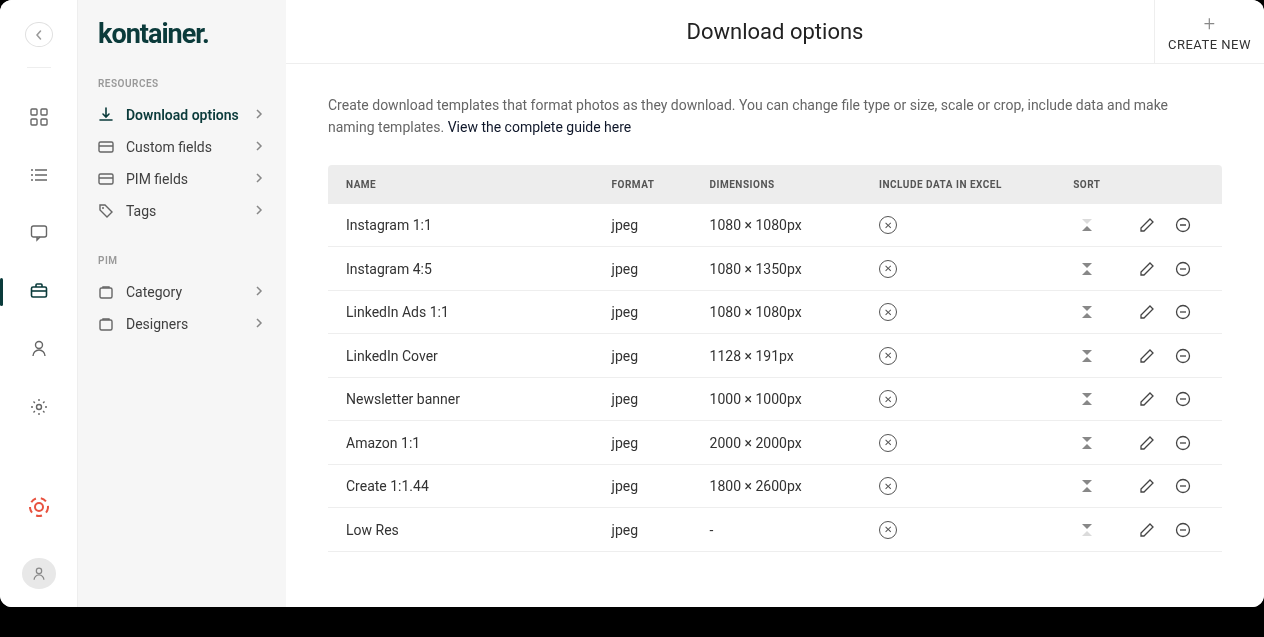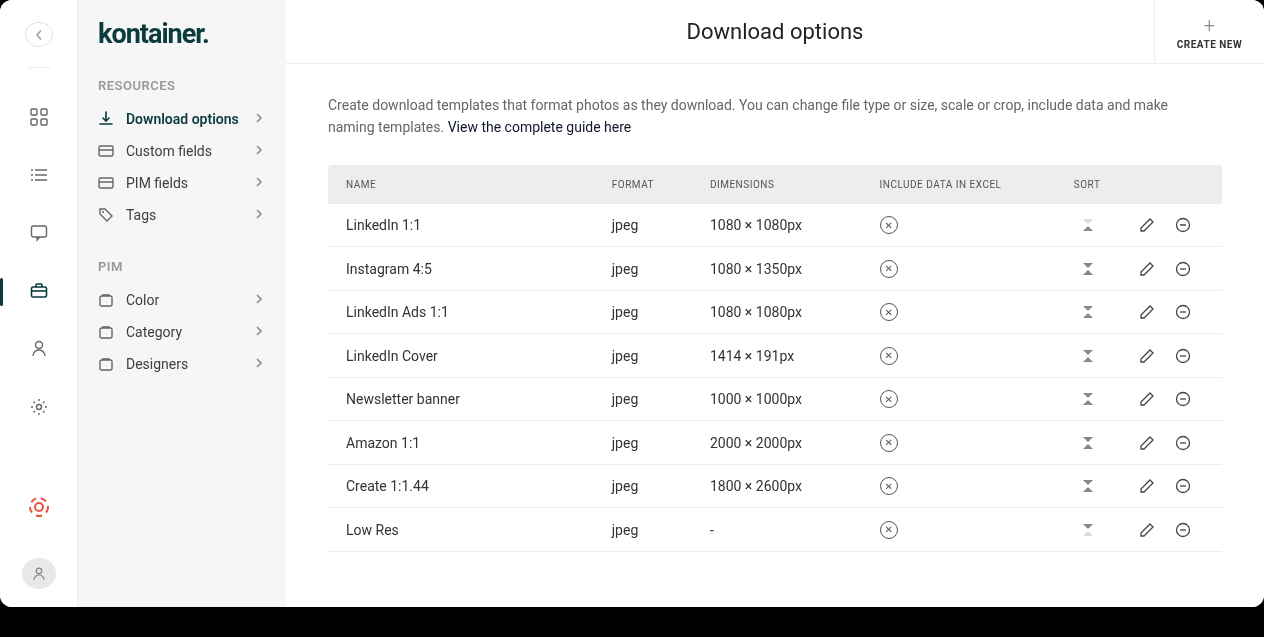--- a/index.html
+++ b/index.html
@@ -13,44 +13,44 @@
 .rail-icon { width: 20px; height: 20px; color: #555; cursor: pointer; display:flex; align-items:center; justify-content:center; }
 .rail-icon.active { position: relative; }
 .rail-icon.active::before { content: ''; position: absolute; left: -29px; top: -4px; width: 3px; height: 28px; background: #0b3b3b; border-radius: 2px; }
 .rail .spacer { flex: 1; }
 .rail .help { width: 22px; height: 22px; }
 .rail .avatar { width: 34px; height: 34px; background: #e8e8e8; border-radius: 50%; display:flex; align-items:center; justify-content:center; margin-bottom: 18px; }
 
 
 .sidebar { width: 208px; background: #f6f6f6; padding: 18px 0; }
 .logo { font-size: 27px; font-weight: 700; color: #0b3b3b; letter-spacing: -1px; padding: 0 20px 28px 20px; }
-.section-label { font-size: 13px; font-weight: 600; color: #999; letter-spacing: 0.5px; padding: 0 20px 10px 20px; }
+.section-label { font-size: 10px; font-weight: 600; color: #999; letter-spacing: 0.5px; padding: 0 20px 10px 20px; }
 .nav-item { display: flex; align-items: center; padding: 8px 20px; cursor: pointer; color: #404040; font-size: 14px; }
 .nav-item.active { color: #0b3b3b; font-weight: 600; }
 .nav-item .ni-icon { width: 16px; height: 16px; margin-right: 12px; display:flex; align-items:center; justify-content:center; }
 .nav-item .ni-label { flex: 1; }
 .nav-item .chev { width: 12px; height: 12px; color: #888; }
 .section-gap { height: 28px; }
 
 
 .main { flex: 1; background: #fff; display: flex; flex-direction: column; }
 .topbar { height: 64px; border-bottom: 1px solid #eee; display: flex; align-items: center; position: relative; }
 .page-title { flex: 1; text-align: center; font-size: 22px; color: #222; }
 .create-new { position: absolute; right: 0; top: 0; height: 64px; width: 110px; border-left: 1px solid #eee; display: flex; flex-direction: column; align-items: center; justify-content: center; cursor: pointer; gap: 4px; }
 .create-new .plus { font-size: 20px; color: #888; font-weight: 300; line-height: 1; }
-.create-new .cn-label { font-size: 10px; font-weight: 700; letter-spacing: 0.5px; color: #333; }
+.create-new .cn-label { font-size: 13px; font-weight: 400; letter-spacing: 0.5px; color: #333; }
 
 .content { padding: 30px 42px; overflow: auto; }
 .heading { font-size: 24px; font-weight: 500; color: #222; margin-bottom: 18px; }
 .desc { font-size: 14px; color: #666; line-height: 1.6; margin-bottom: 26px; max-width: 880px; }
 .desc a { color: #0f172a; text-decoration: none; }
 
 
 .table { width: 100%; border-collapse: collapse; font-size: 14px; }
-.table thead th { background: #ededed; text-align: left; font-size: 10px; font-weight: 400; letter-spacing: 0.5px; color: #555; padding: 14px 18px; }
+.table thead th { background: #ededed; text-align: left; font-size: 10px; font-weight: 700; letter-spacing: 0.5px; color: #555; padding: 14px 18px; }
 .table thead th:first-child { border-top-left-radius: 4px; }
 .table thead th:last-child { border-top-right-radius: 4px; }
 .table tbody td { padding: 12px 18px; border-bottom: 1px solid #eee; color: #333; }
 .col-name { width: 260px; }
 .col-format { width: 96px; }
 .col-dim { width: 166px; }
 .col-excel { width: 190px; }
 .col-sort { width: 60px; }
 .col-actions { width: 100px; text-align: right; }
 
@@ -191,34 +191,20 @@
           <span class="chev">
             <svg width="10" height="10" viewBox="0 0 10 10">
               <path d="M3 1 L7 5 L3 9" stroke="#888" stroke-width="1.5" fill="none"></path>
             </svg>
           </span>
         </div>
       </div>
     <div class="section-gap"></div>
     <div class="section-label">PIM</div>
     <div id="nav2">
-        <div class="nav-item">
-          <span class="ni-icon">
-            <svg width="16" height="16" viewBox="0 0 16 16">
-              <rect x="2" y="4" width="12" height="10" rx="1.5" stroke="#666" fill="none" stroke-width="1.4"></rect>
-              <path d="M5 4 V3 h6 v1" stroke="#666" fill="none" stroke-width="1.4"></path>
-            </svg>
-          </span>
-          <span class="ni-label">Color</span>
-          <span class="chev">
-            <svg width="10" height="10" viewBox="0 0 10 10">
-              <path d="M3 1 L7 5 L3 9" stroke="#888" stroke-width="1.5" fill="none"></path>
-            </svg>
-          </span>
-        </div>
         <div class="nav-item">
           <span class="ni-icon">
             <svg width="16" height="16" viewBox="0 0 16 16">
               <rect x="2" y="4" width="12" height="10" rx="1.5" stroke="#666" fill="none" stroke-width="1.4"></rect>
               <path d="M5 4 V3 h6 v1" stroke="#666" fill="none" stroke-width="1.4"></path>
             </svg>
           </span>
           <span class="ni-label">Category</span>
           <span class="chev">
             <svg width="10" height="10" viewBox="0 0 10 10">
@@ -261,21 +247,21 @@
             <th class="col-name">NAME</th>
             <th class="col-format">FORMAT</th>
             <th class="col-dim">DIMENSIONS</th>
             <th class="col-excel">INCLUDE DATA IN EXCEL</th>
             <th class="col-sort">SORT</th>
             <th class="col-actions"></th>
           </tr>
         </thead>
         <tbody id="tbody">
             <tr>
-              <td class="col-name">LinkedIn 1:1</td>
+              <td class="col-name">Instagram 1:1</td>
               <td class="col-format">jpeg</td>
               <td class="col-dim">1080 × 1080px</td>
               <td class="col-excel"><span class="circ">✕</span></td>
               <td class="col-sort">
                 <div class="sort-arrows">
                   <div class="tri down disabled"></div>
                   <div class="tri up"></div>
                 </div>
               </td>
               <td class="col-actions">
@@ -344,21 +330,21 @@
                       <circle cx="8" cy="8" r="6.5" stroke="#444" fill="none" stroke-width="1.3"></circle>
                       <line x1="5" y1="8" x2="11" y2="8" stroke="#444" stroke-width="1.3"></line>
                     </svg>
                   </span>
                 </div>
               </td>
             </tr>
             <tr>
               <td class="col-name">LinkedIn Cover</td>
               <td class="col-format">jpeg</td>
-              <td class="col-dim">1414 × 191px</td>
+              <td class="col-dim">1128 × 191px</td>
               <td class="col-excel"><span class="circ">✕</span></td>
               <td class="col-sort">
                 <div class="sort-arrows">
                   <div class="tri down"></div>
                   <div class="tri up"></div>
                 </div>
               </td>
               <td class="col-actions">
                 <div class="actions">
                   <span class="action-icon">

